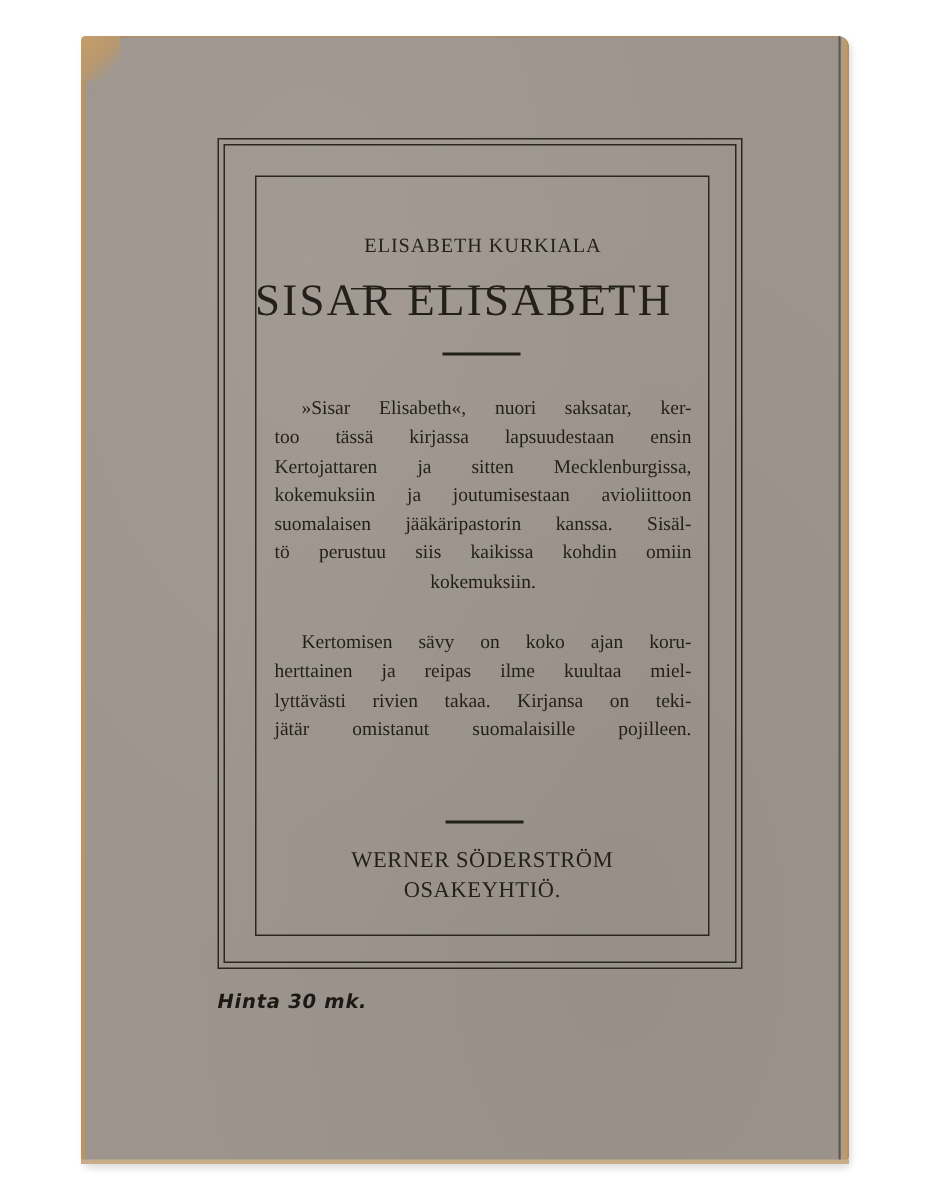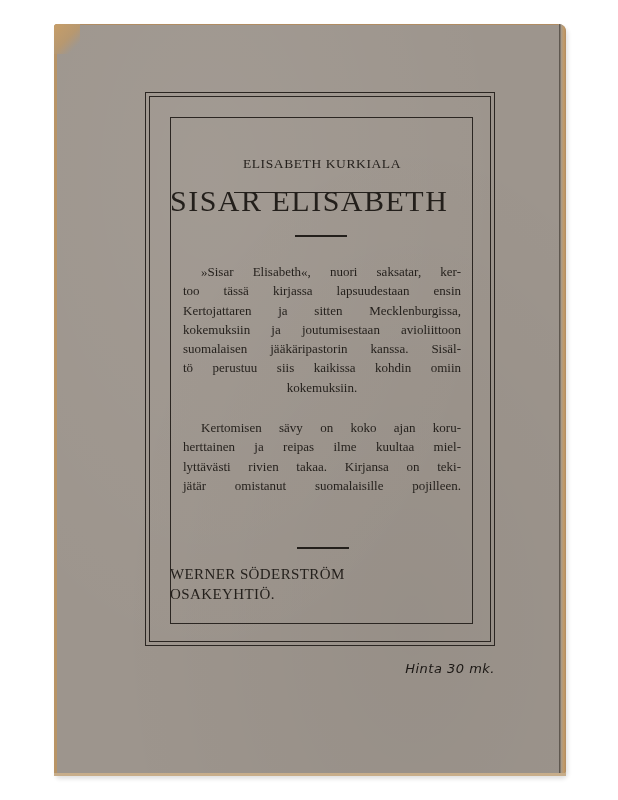--- a/index.html
+++ b/index.html
@@ -66,26 +66,26 @@
     font-size: 13px; line-height: 19.3px; color: #231f1b;
     text-align: justify; text-align-last: left;
   }
   .p1 { top: 262px; }
   .p2 { top: 418px; }
   .line { display: block; text-align: justify; text-align-last: justify; white-space: nowrap; }
   .line.indent { padding-left: 18px; }
   .line.center { text-align: center; text-align-last: center; }
   .line.last { text-align-last: justify; }
   .publisher {
-    position: absolute; left: 170px; top: 564px; width: 303px; text-align: left;
+    position: absolute; left: 170px; top: 564px; width: 303px; text-align: center;
     font-size: 15px; letter-spacing: 0.4px; line-height: 20px; color: #231f1b;
   }
   .price {
-    position: absolute; left: 145px; top: 661px; width: 350px; text-align: right;
-    font-family: "DejaVu Sans", sans-serif; font-style: italic; font-weight: normal;
+    position: absolute; left: 145px; top: 661px; width: 350px; text-align: left;
+    font-family: "DejaVu Sans", sans-serif; font-style: italic; font-weight: bold;
     font-size: 13px; color: #1c1815; letter-spacing: 0.5px;
   }
 </style>
 </head>
 <body>
 
 <div class="book">
   <div class="book-edge-left"></div>
   <div class="book-corner-tl"></div>
   <div class="book-edge-right"></div>

